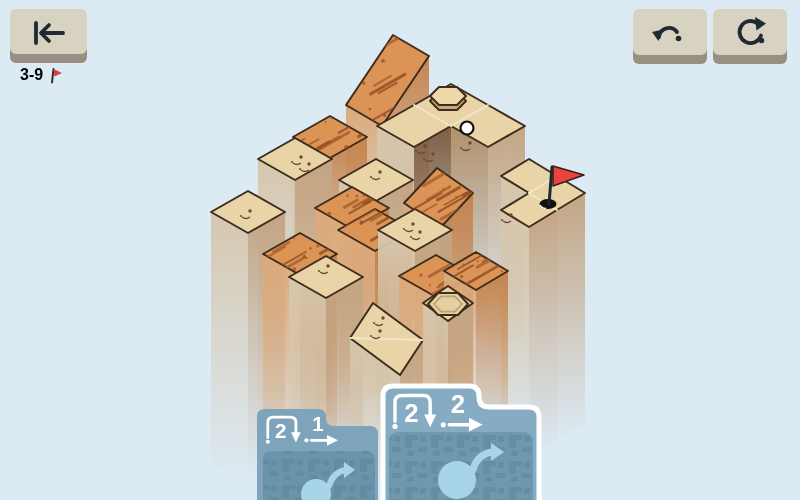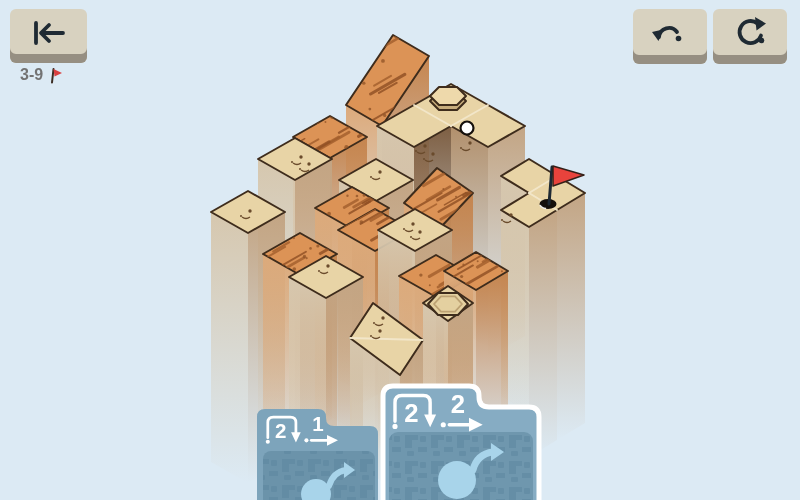--- a/index.html
+++ b/index.html
@@ -16,21 +16,21 @@
   .btn{position:absolute;border:none;background:#d8d2c0;border-radius:6px;
        box-shadow:inset 0 -9px 0 #968f82;display:flex;align-items:center;
        justify-content:center;cursor:pointer;padding:0 0 7px 0}
   #backBtn{left:10px;top:9px;width:77px;height:54px}
   #undoBtn{left:633px;top:9px;width:74px;height:55px}
   #restartBtn{left:713px;top:9px;width:74px;height:55px}
   .btn svg{display:block}
   .icon-stroke{fill:none;stroke:#1f2a33;stroke-width:3.8;stroke-linecap:round;stroke-linejoin:round}
   .icon-fill{fill:#1f2a33}
   .level{position:absolute;left:20px;top:66px;display:flex;align-items:center;gap:5px;
-         font-weight:bold;font-size:16px;color:#737373}
+         font-weight:bold;font-size:16px;color:#000000}
   
   .card{position:absolute}
   #cardBack{left:254px;top:404px;width:130px;height:130px;z-index:4}
   #cardFront{left:377px;top:380px;width:168px;height:155px;z-index:5}
   .card > svg.cshape{position:absolute;left:0;top:0}
   .cardbody-front{fill:#86acc3;stroke:#ffffff;stroke-width:5;stroke-linejoin:round}
   .cardbody-back{fill:#7da4bb}
   .cpanel-front{fill:#6f97ae}
   .cpanel-back{fill:#6b93aa}
   .cpat{fill:url(#brick);opacity:.55}

